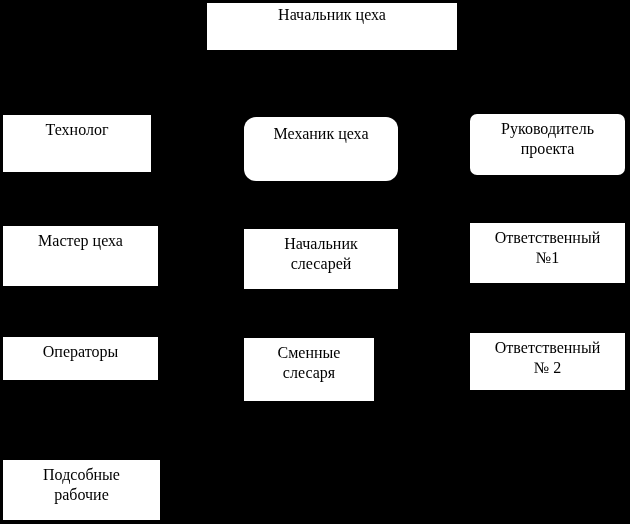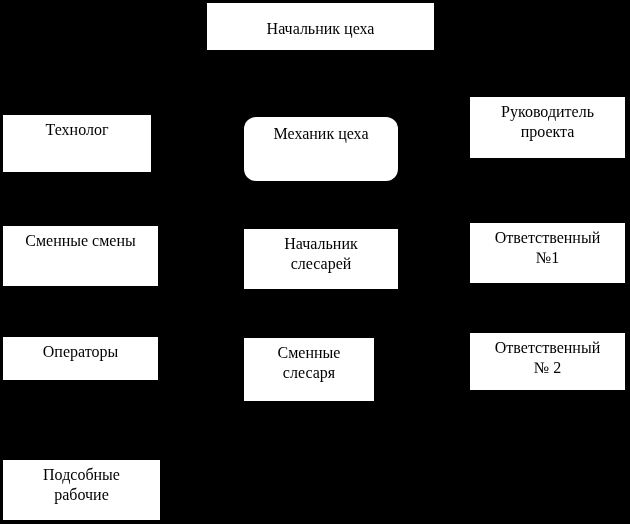--- a/index.html
+++ b/index.html
@@ -19,24 +19,24 @@
     box-sizing: border-box;
     background: #ffffff;
     color: #000000;
     font-size: 16px;
     line-height: 20px;
     text-align: center;
     white-space: pre-line;
     padding-top: 5px;
   }
   
-  .pos-shop-chief        { left: 207px; top: 3px;   width: 227px; height: 47px; padding-top: 16px; }
+  .pos-shop-chief        { left: 207px; top: 3px;   width: 250px; height: 47px; padding-top: 2px; }
   .pos-technologist      { left: 3px;   top: 115px; width: 148px; height: 57px; }
   .pos-shop-mechanic     { left: 244px; top: 117px; width: 154px; height: 64px; padding-top: 7px; border-radius: 12px; }
-  .pos-project-manager   { left: 470px; top: 97px; width: 155px; height: 61px; }
+  .pos-project-manager   { left: 470px; top: 114px; width: 155px; height: 61px; border-radius: 7px; }
   .pos-shift-master      { left: 3px;   top: 226px; width: 155px; height: 60px; }
   .pos-fitters-chief     { left: 244px; top: 229px; width: 154px; height: 60px; }
   .pos-responsible-1     { left: 470px; top: 223px; width: 155px; height: 60px; }
   .pos-operators         { left: 3px;   top: 337px; width: 155px; height: 43px; }
   .pos-shift-fitters     { left: 244px; top: 338px; width: 130px; height: 63px; }
   .pos-responsible-2     { left: 470px; top: 333px; width: 155px; height: 57px; }
   .pos-auxiliary-workers { left: 3px;   top: 460px; width: 157px; height: 60px; }
 </style>
 </head>
 <body>
@@ -45,21 +45,21 @@
 
   <div class="node pos-shop-chief">Начальник цеха</div>
 
   <div class="node pos-technologist">Технолог</div>
 
   <div class="node pos-shop-mechanic">Механик цеха</div>
 
   <div class="node pos-project-manager">Руководитель
 проекта</div>
 
-  <div class="node pos-shift-master">Сменные смены</div>
+  <div class="node pos-shift-master">Мастер цеха</div>
 
   <div class="node pos-fitters-chief">Начальник
 слесарей</div>
 
   <div class="node pos-responsible-1">Ответственный
 №1</div>
 
   <div class="node pos-operators">Операторы</div>
 
   <div class="node pos-shift-fitters">Сменные

